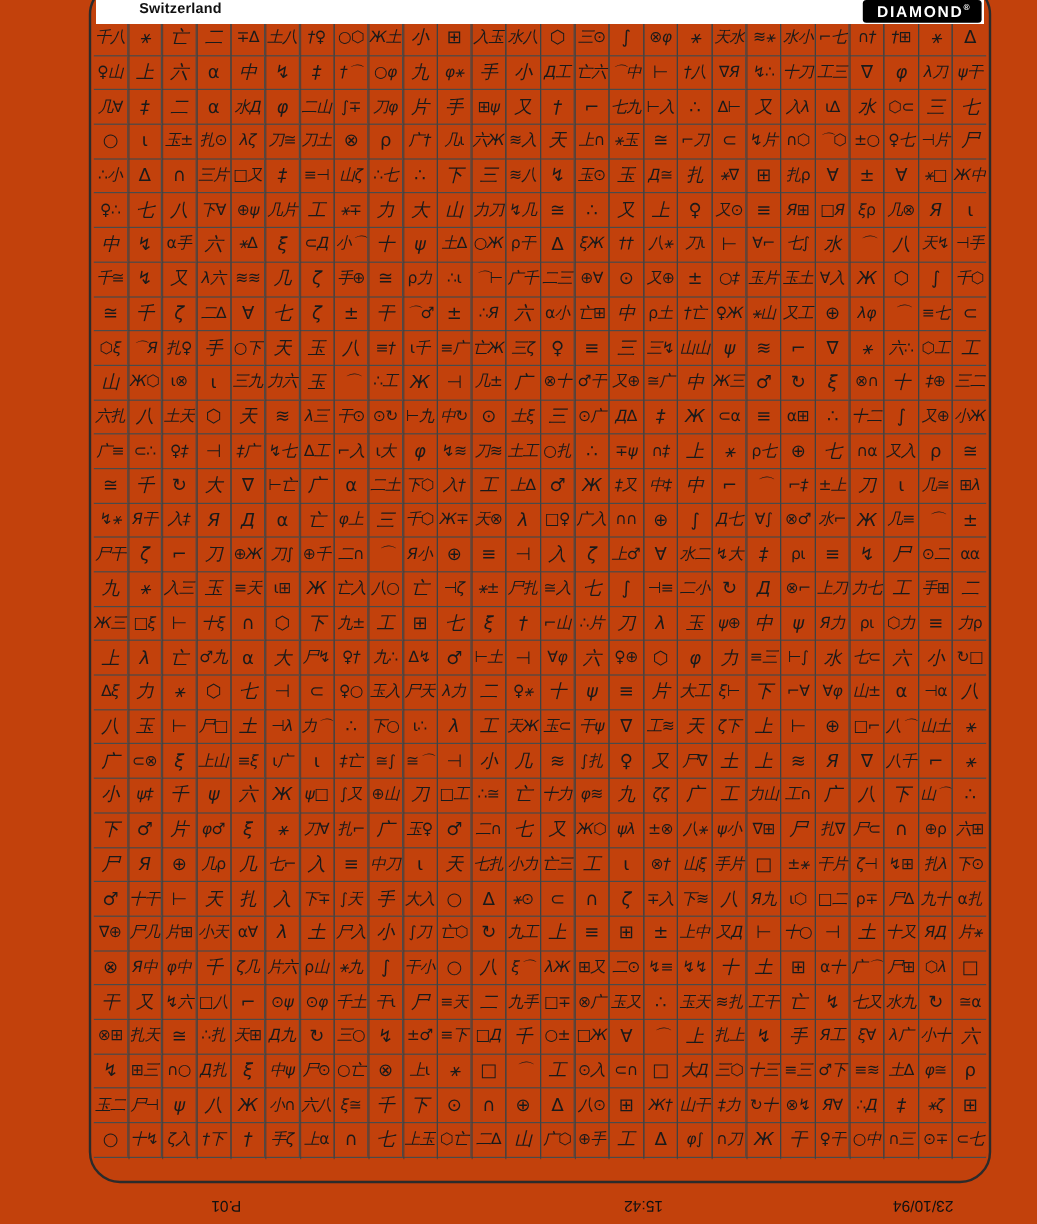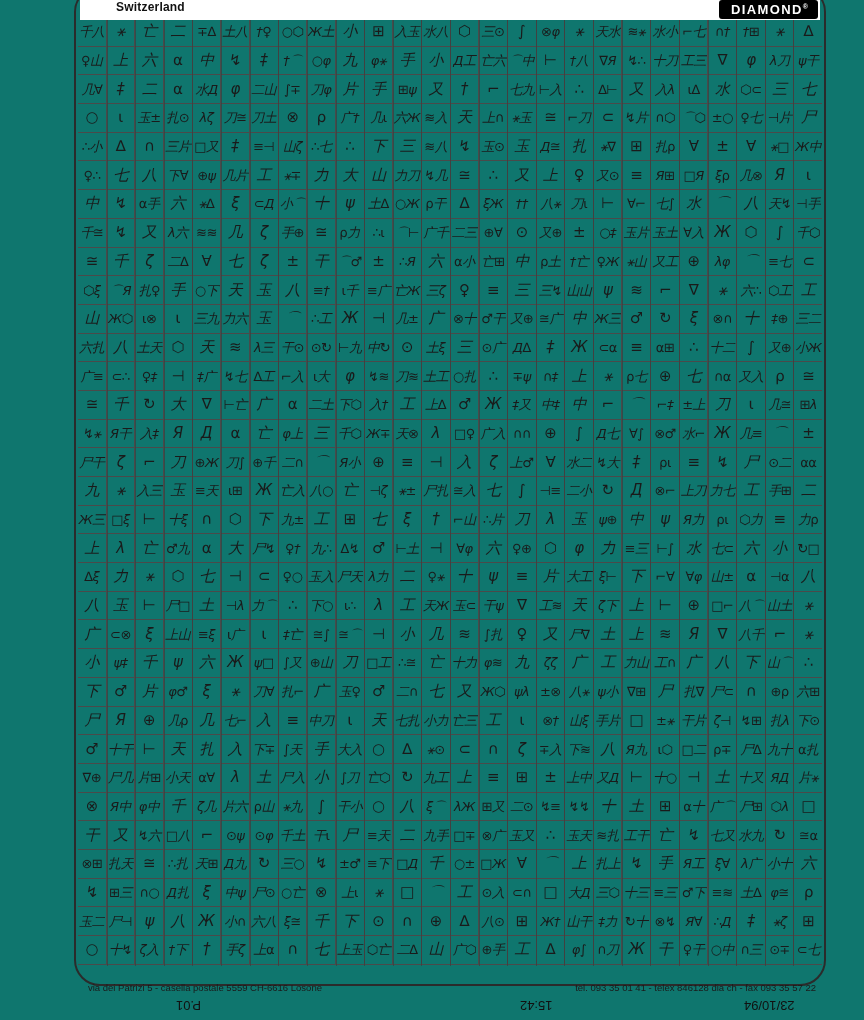--- a/index.html
+++ b/index.html
@@ -15,21 +15,21 @@
     overflow: hidden;
   }
 
   
   #fax-page {
     position: absolute;
     left: 0;
     top: 0;
     width: 864px;
     height: 1020px;
-    background: #0f766e;
+    background: #c2410c;
   }
 
   
   #sheet-frame {
     position: absolute;
     left: 74px;
     top: -14px;
     width: 752px;
     height: 1000px;
     border: 2px solid #2b2b2b;
@@ -1139,24 +1139,20 @@
       <span style="left: 515px;"></span>
       <span style="left: 544px;"></span>
       <span style="left: 572px;"></span>
       <span style="left: 601px;"></span>
       <span style="left: 630px;"></span>
       <span style="left: 658px;"></span>
       <span style="left: 687px;"></span>
       <span style="left: 715px;"></span>
     </div>
 
-  <div id="footer-line">
-    <div id="footer-address">via dei Patrizi 5 - casella postale 5559    CH-6616 Losone</div>
-    <div id="footer-contact">tel. 093 35 01 41 - telex 846128 dia ch - fax 093 35 57 22</div>
-  </div>
 
   <div id="fax-imprint">
     <div class="imprint-text" id="imprint-page">P.01</div>
     <div class="imprint-text" id="imprint-time">15:42</div>
     <div class="imprint-text" id="imprint-date">23/10/94</div>
   </div>
 
 </div>
 
 </body></html>

